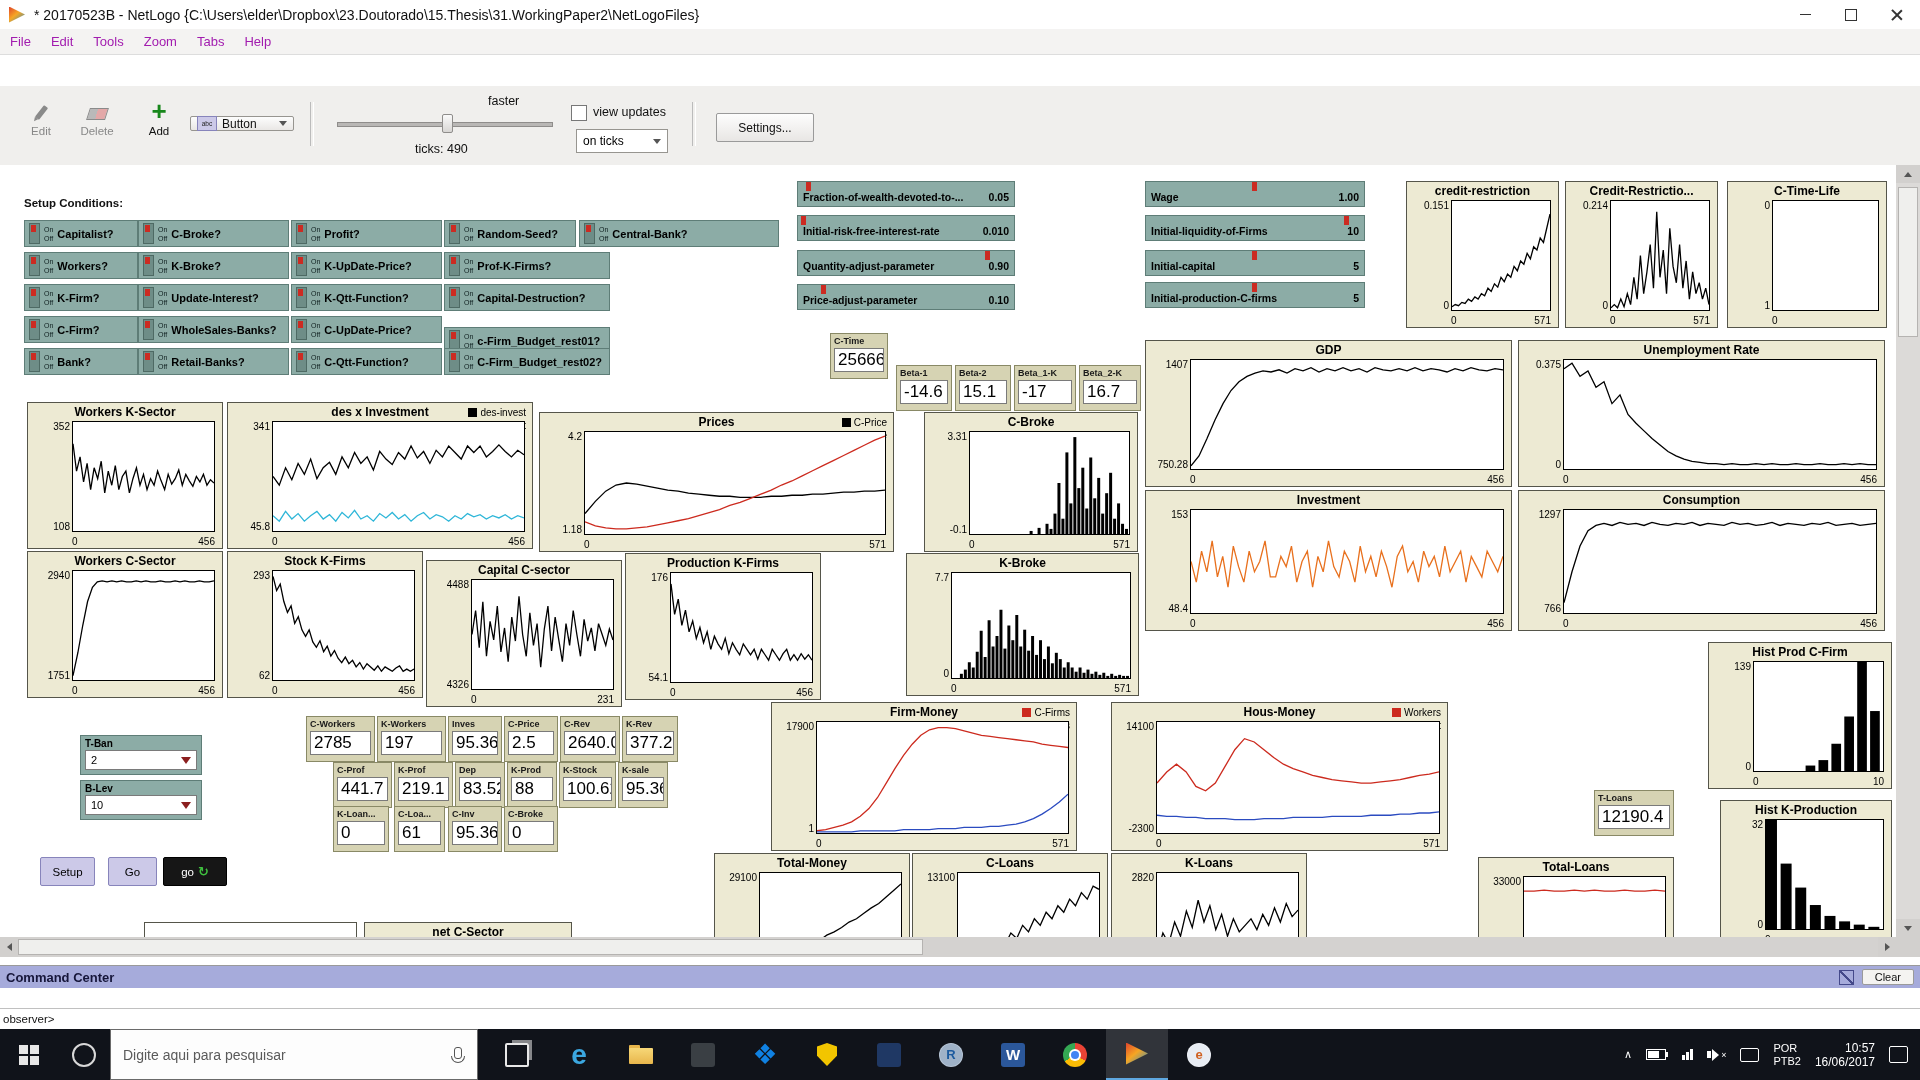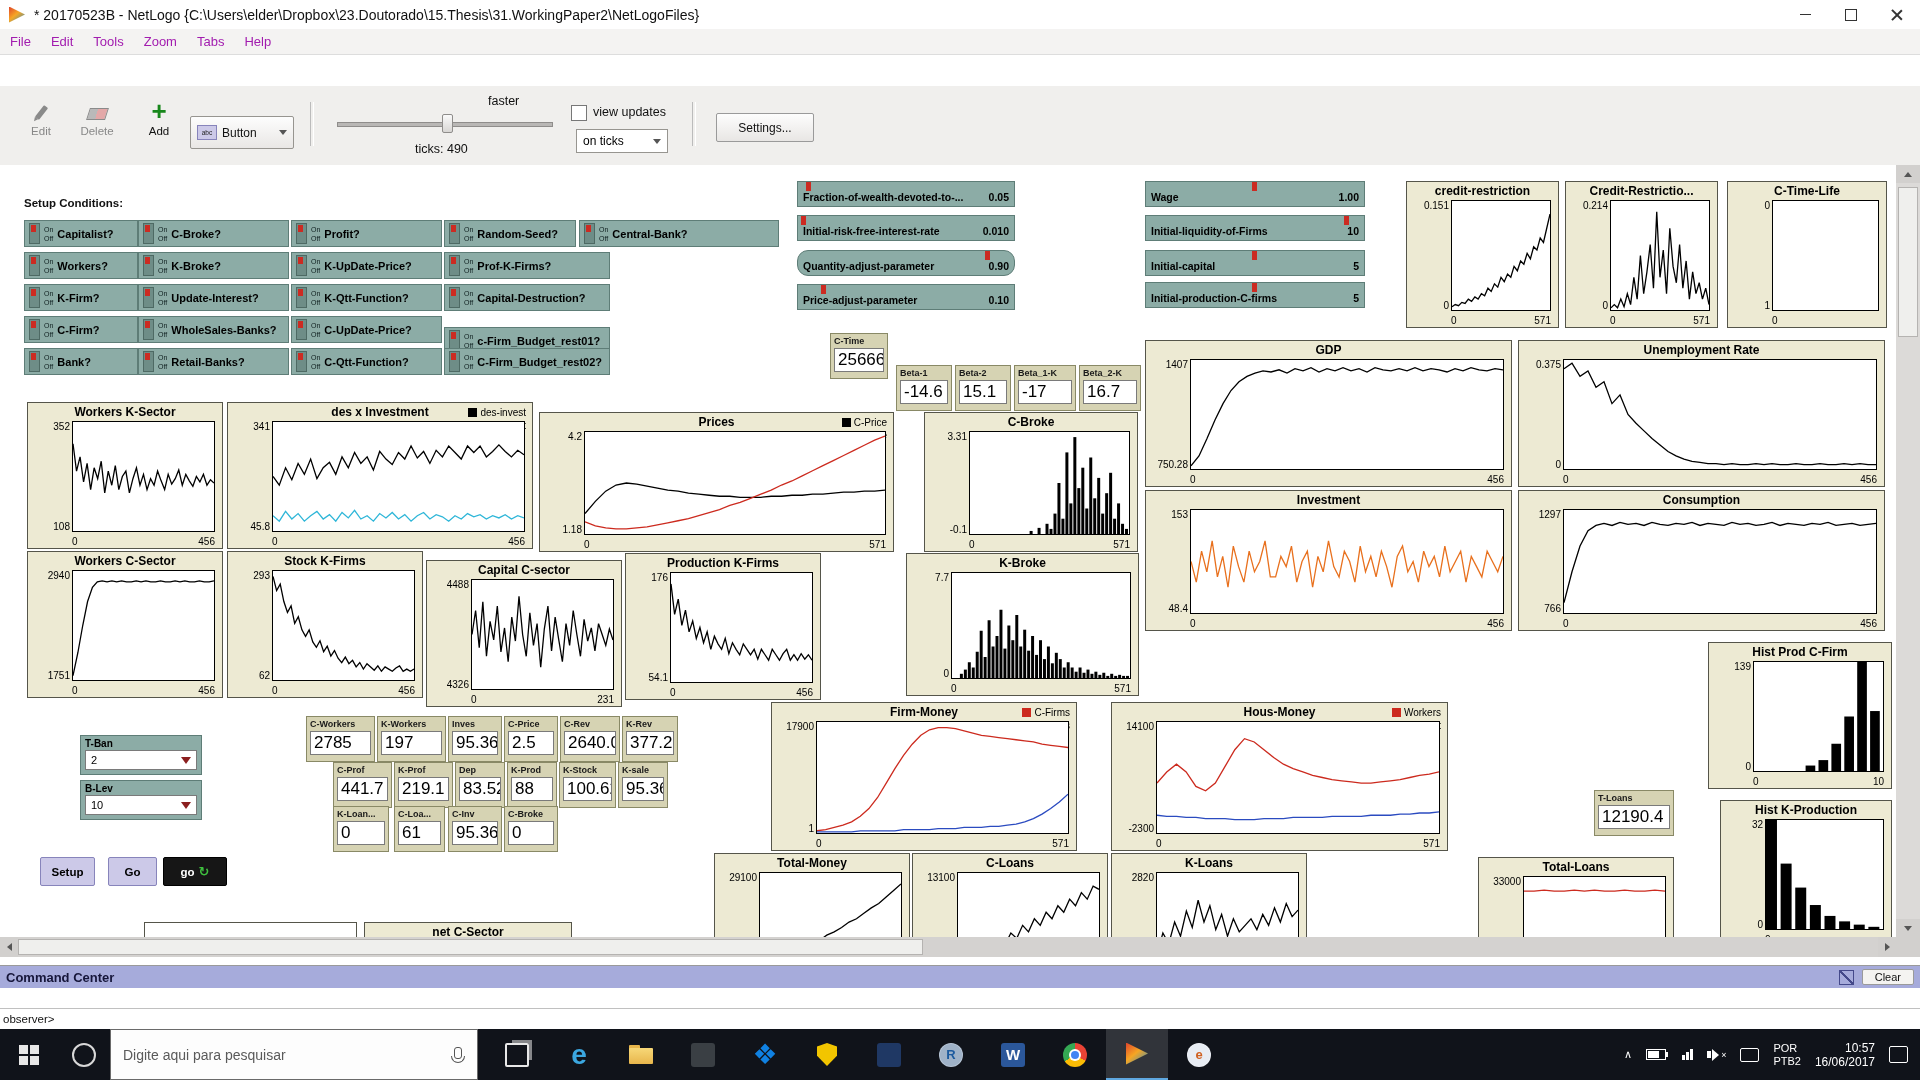--- a/index.html
+++ b/index.html
@@ -31,21 +31,21 @@
   
   .toolbar{position:absolute;left:0;top:86px;width:1920px;height:79px;background:#f0efed;border-bottom:1px solid #c6c4c1;}
   .tool-btn{position:absolute;top:16px;width:46px;text-align:center;}
   .tool-btn .tool-label{font-size:11.5px;color:#888;margin-top:5px;}
   .tool-btn .tool-label.enabled{color:#111;}
   .icon-pencil{width:5px;height:15px;background:#8a8a8a;transform:rotate(38deg);border-radius:1px;position:relative;margin:3px auto 0;}
   .icon-pencil::after{content:"";position:absolute;left:0;bottom:-4px;border-left:2.5px solid transparent;border-right:2.5px solid transparent;border-top:4px solid #8a8a8a;}
   .icon-eraser{width:17px;height:10px;transform:skewX(-18deg);background:linear-gradient(90deg,#b9b9b9 45%,#e3a8a8 45%);border:1px solid #8a8a8a;margin:6px auto 0;}
   .icon-plus{height:18px;line-height:18px;}
   .icon-plus::before{content:"+";font-size:26px;font-weight:700;color:#17871b;}
-  .widget-dd{position:absolute;left:190px;top:30px;width:104px;height:33px;background:linear-gradient(#fdfdfd,#e9e7e5);border:1px solid #979590;border-radius:2px;display:flex;align-items:center;padding:0 6px;box-sizing:border-box;gap:5px;}
+  .widget-dd{position:absolute;left:190px;top:30px;width:104px;height:15px;background:linear-gradient(#fdfdfd,#e9e7e5);border:1px solid #979590;border-radius:2px;display:flex;align-items:center;padding:0 6px;box-sizing:border-box;gap:5px;}
   .mini-btn{width:18px;height:13px;background:#ccc9e8;border:1px solid #8784bb;font-size:6.5px;display:flex;align-items:center;justify-content:center;color:#222;}
   .widget-dd-label{font-size:12px;color:#111;flex:1;}
   .dd-arrow{width:0;height:0;border-left:4px solid transparent;border-right:4px solid transparent;border-top:5px solid #555;}
   .tool-sep{position:absolute;top:16px;width:2px;height:44px;border-left:1px solid #bbb;border-right:1px solid #fff;}
   .faster-label{position:absolute;left:488px;top:8px;font-size:12.5px;color:#111;}
   .speed-groove{position:absolute;left:337px;top:36px;width:214px;height:3px;background:#b9b7b5;border:1px solid #8f8d8b;}
   .speed-thumb{position:absolute;left:442px;top:28px;width:9px;height:17px;background:linear-gradient(#fafafa,#d8d6d4);border:1px solid #8f8d8b;border-radius:2px;}
   .ticks-label{position:absolute;left:415px;top:56px;font-size:12.5px;color:#111;}
   .vu-check{position:absolute;left:571px;top:19px;width:14px;height:14px;background:#fff;border:1px solid #777;}
   .vu-label{position:absolute;left:593px;top:19px;font-size:12.5px;color:#111;}
@@ -74,21 +74,21 @@
   .mon-label{font-size:9px;font-weight:600;color:#1a1a1a;white-space:nowrap;overflow:hidden;}
   .mon-value{margin-top:2px;background:#fff;border:1px solid #7a7a7a;height:22px;line-height:22px;font-size:17px;padding-left:3px;overflow:hidden;white-space:nowrap;}
 
   
   .nl-chooser{position:absolute;background:#8caca6;border:1px solid #5e7d77;box-sizing:border-box;padding:2px 4px;}
   .ch-label{font-size:10px;font-weight:600;color:#000;}
   .ch-box{margin-top:1px;background:#fff;border:1px solid #7a7a7a;height:18px;display:flex;align-items:center;justify-content:space-between;padding:0 5px;font-size:11px;}
   .ch-arrow{width:0;height:0;border-left:5px solid transparent;border-right:5px solid transparent;border-top:7px solid #8b1f1f;}
 
   
-  .nl-button{position:absolute;background:#ccc9e8;border:1px solid #8784bb;border-radius:2px;font-size:11.5px;font-weight:700;color:#000;display:flex;align-items:center;justify-content:center;box-sizing:border-box;gap:4px;}
+  .nl-button{position:absolute;background:#ccc9e8;border:1px solid #8784bb;border-radius:2px;font-size:11.5px;font-weight:400;color:#000;display:flex;align-items:center;justify-content:center;box-sizing:border-box;gap:4px;}
   .nl-button.forever{background:#161616;color:#fff;border-color:#000;}
   .icon-forever::before{content:"↻";color:#3fc03f;font-size:13px;font-weight:700;}
 
   
   .nl-plot{position:absolute;background:#edead3;border:1px solid#55554a;box-sizing:border-box;}
   .plot-title{position:absolute;left:0;right:0;top:2px;text-align:center;font-size:12px;font-weight:700;color:#000;white-space:nowrap;overflow:hidden;}
   .plot-area{position:absolute;left:44px;right:7px;top:18px;bottom:16px;background:#fff;border:1px solid #000;}
   .plot-area svg{position:absolute;left:0;top:0;width:100%;height:100%;}
   .plot-ymax{position:absolute;left:2px;top:18px;width:40px;text-align:right;font-size:10px;color:#000;}
   .plot-ymin{position:absolute;left:2px;bottom:16px;width:40px;text-align:right;font-size:10px;color:#000;}
@@ -478,21 +478,21 @@
       <div class="nl-slider" style="left: 797px; top: 16px; width: 218px; height: 26px;">
         <div class="sl-handle" style="left: calc(5% - 3px);"></div>
         <div class="sl-label">Fraction-of-wealth-devoted-to-...</div>
         <div class="sl-value">0.05</div>
       </div>
       <div class="nl-slider" style="left: 797px; top: 50px; width: 218px; height: 26px;">
         <div class="sl-handle" style="left: calc(3% - 3px);"></div>
         <div class="sl-label">Initial-risk-free-interest-rate</div>
         <div class="sl-value">0.010</div>
       </div>
-      <div class="nl-slider" style="left: 797px; top: 85px; width: 218px; height: 26px; border-radius: 11px;">
+      <div class="nl-slider" style="left: 797px; top: 85px; width: 218px; height: 26px;">
         <div class="sl-handle" style="left: calc(88% - 3px);"></div>
         <div class="sl-label">Quantity-adjust-parameter</div>
         <div class="sl-value">0.90</div>
       </div>
       <div class="nl-slider" style="left: 797px; top: 119px; width: 218px; height: 26px;">
         <div class="sl-handle" style="left: calc(12% - 3px);"></div>
         <div class="sl-label">Price-adjust-parameter</div>
         <div class="sl-value">0.10</div>
       </div>
       <div class="nl-slider" style="left: 1145px; top: 16px; width: 220px; height: 26px;">

